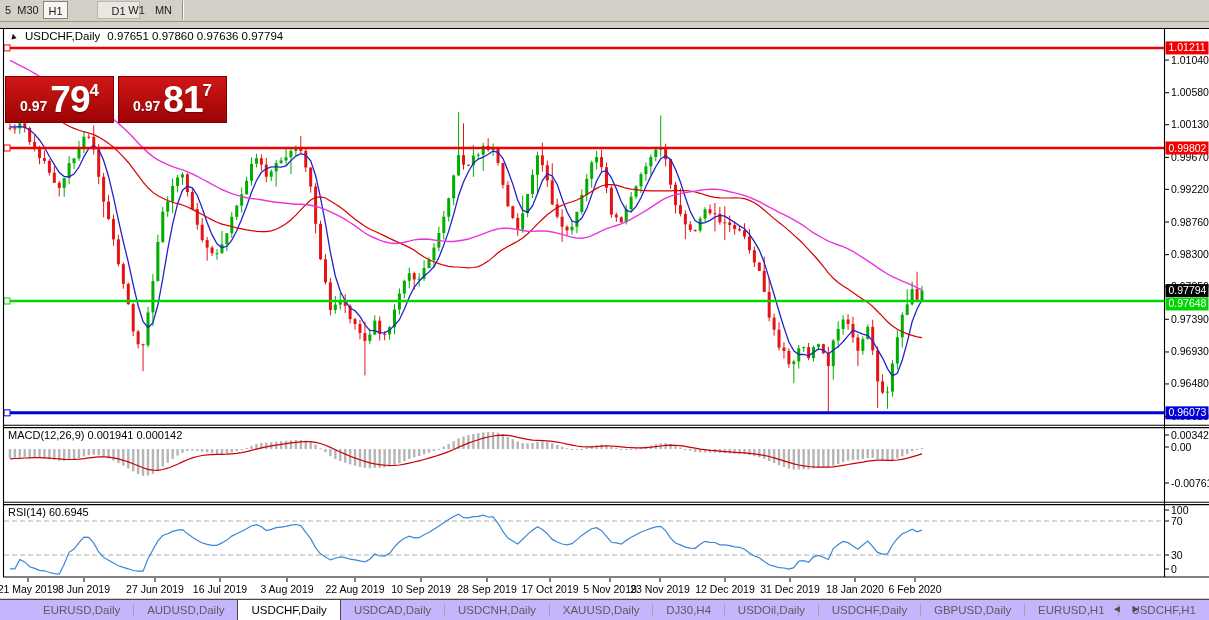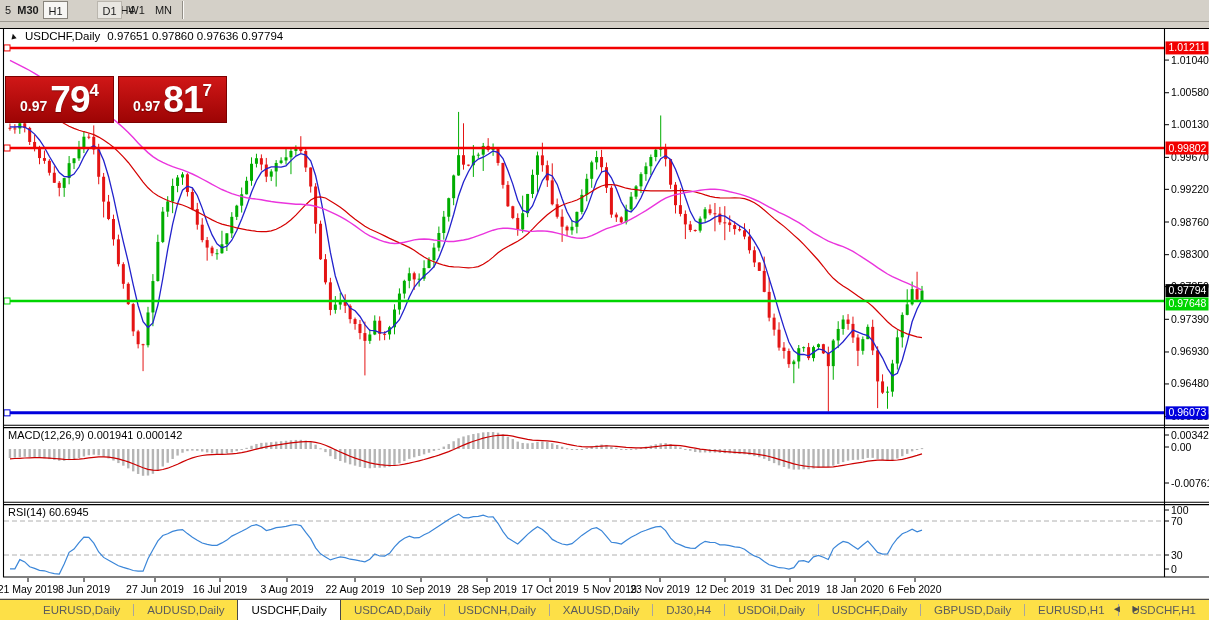--- a/index.html
+++ b/index.html
@@ -33,36 +33,36 @@
   .vol{position:absolute;left:73px;top:3px;width:73px;height:19px;border:1px solid #949494;background:#fff;
        font-size:13px;text-align:right;padding:0 5px;box-sizing:border-box;font-family:"Liberation Sans",sans-serif;color:#000}
   .price-box{position:absolute;top:30px;height:47px;background:linear-gradient(#d01717,#9d0404);
              border:1px solid #7c0000;box-sizing:border-box;color:#fff;display:flex;
              align-items:center;justify-content:center;text-shadow:0 1px 1px rgba(0,0,0,.35)}
   .pb-sell{left:0;width:109px}.pb-buy{left:113px;width:109px}
   .pb-small{font-size:14px;font-weight:bold;align-self:flex-end;margin:4px 3px 8px 0}
   .pb-big{font-size:37px;font-weight:bold;line-height:38px;letter-spacing:-1px}
   .pb-sup{font-size:17px;font-weight:bold;align-self:flex-start;margin-top:4px}
   
-  .tabbar{position:absolute;left:0;top:599px;width:1209px;height:21px;background:#fde047;
+  .tabbar{position:absolute;left:0;top:599px;width:1209px;height:21px;background:#c4b5fd;
           border-top:1px solid #4a4a4a;display:flex;align-items:stretch;padding-left:30px;box-sizing:border-box}
   .tab{font-size:11.5px;color:#5c5c5c;padding:0 13px;display:flex;align-items:center;white-space:nowrap;cursor:default}
   .tab.active{background:#fff;color:#000;border-left:1px solid #4a4a4a;border-right:1px solid #4a4a4a}
   .tabsep{width:1px;background:#a9a59d;height:12px;align-self:center}
   .tab-arrow{position:absolute;top:603px;font-size:10px;color:#4d4d4d;cursor:default}
 </style>
 </head>
 <body>
 
 <div class="toolbar">
     <div class="tf " style="left: 3px; width: 10px;">5</div>
-    <div class="tf " style="left: 14px; width: 28px; font-weight: bold;">M30</div>
+    <div class="tf " style="left: 14px; width: 28px;">M30</div>
     <div class="tf pressed" style="left: 43px; width: 25px;">H1</div>
     <div class="tf " style="left: 70px; width: 25px; margin-left: 45px;">H4</div>
-    <div class="tf active" style="left: 97px; width: 25px;">D1</div>
+    <div class="tf active" style="left: 97px; width: 43px;">D1</div>
     <div class="tf " style="left: 124px; width: 25px;">W1</div>
     <div class="tf " style="left: 151px; width: 25px;">MN</div>
     <div class="tf-sep" style="left: 182px;"></div>
   </div>
 
 <div class="chart-bg"></div>
 <svg id="csvg" width="1209" height="570">
     <defs>
       <clipPath id="clipMain">
         <rect x="4" y="1" width="1160" height="395"></rect>

